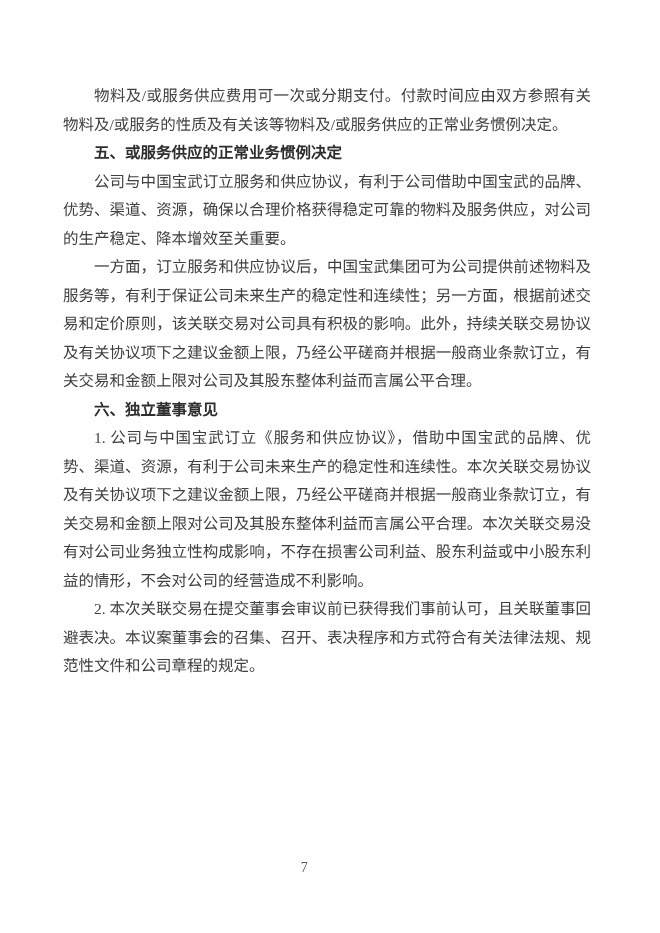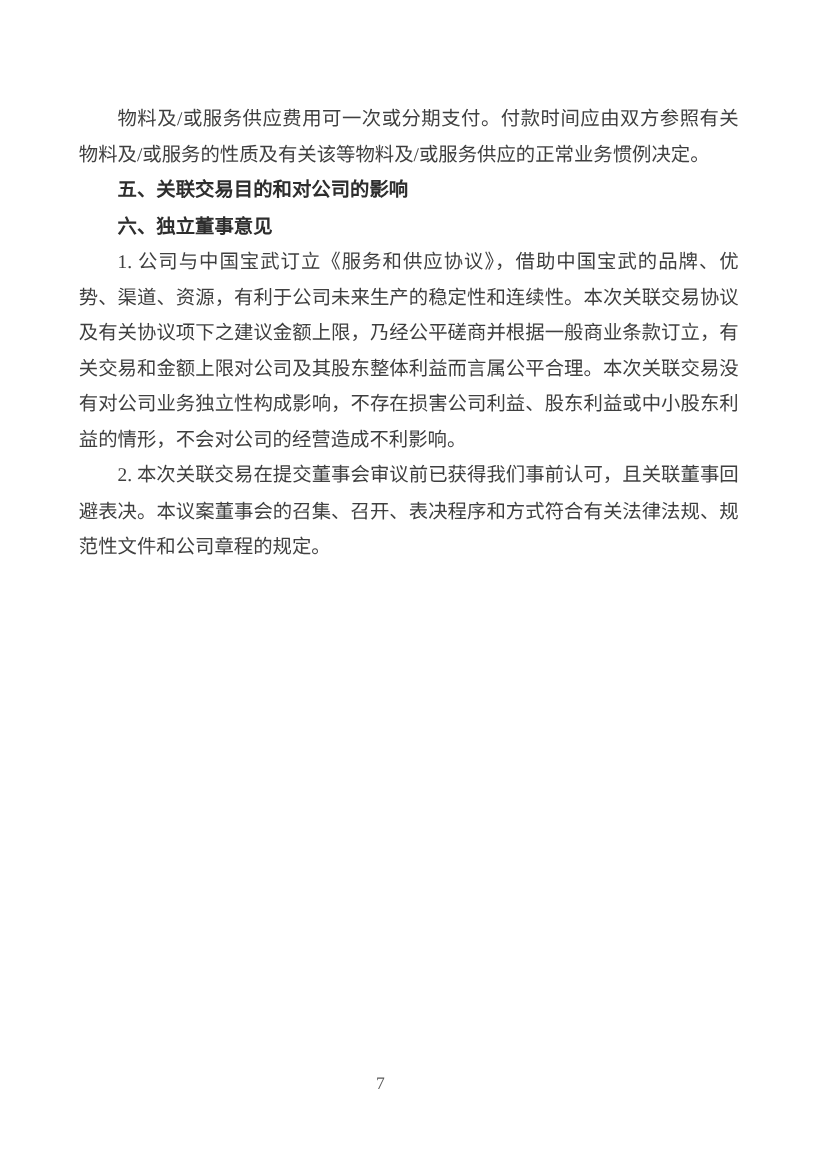--- a/index.html
+++ b/index.html
@@ -57,21 +57,23 @@
     color: #5a5a5a;
     letter-spacing: 0.5px;
   }
 </style>
 </head>
 <body>
 
 <div class="page">
   <main class="content" id="doc-content">
       <p class="paragraph">物料及/或服务供应费用可一次或分期支付。付款时间应由双方参照有关物料及/或服务的性质及有关该等物料及/或服务供应的正常业务惯例决定。</p>
-      <h3 class="section-heading">五、关联交易目的和对公司的影响</h3>
+      <h3 class="section-heading">五、或服务供应的正常业务惯例决定</h3>
+      <p class="paragraph">公司与中国宝武订立服务和供应协议，有利于公司借助中国宝武的品牌、优势、渠道、资源，确保以合理价格获得稳定可靠的物料及服务供应，对公司的生产稳定、降本增效至关重要。</p>
+      <p class="paragraph">一方面，订立服务和供应协议后，中国宝武集团可为公司提供前述物料及服务等，有利于保证公司未来生产的稳定性和连续性；另一方面，根据前述交易和定价原则，该关联交易对公司具有积极的影响。此外，持续关联交易协议及有关协议项下之建议金额上限，乃经公平磋商并根据一般商业条款订立，有关交易和金额上限对公司及其股东整体利益而言属公平合理。</p>
       <h3 class="section-heading">六、独立董事意见</h3>
       <p class="paragraph">1. 公司与中国宝武订立《服务和供应协议》，借助中国宝武的品牌、优势、渠道、资源，有利于公司未来生产的稳定性和连续性。本次关联交易协议及有关协议项下之建议金额上限，乃经公平磋商并根据一般商业条款订立，有关交易和金额上限对公司及其股东整体利益而言属公平合理。本次关联交易没有对公司业务独立性构成影响，不存在损害公司利益、股东利益或中小股东利益的情形，不会对公司的经营造成不利影响。</p>
       <p class="paragraph">2. 本次关联交易在提交董事会审议前已获得我们事前认可，且关联董事回避表决。本议案董事会的召集、召开、表决程序和方式符合有关法律法规、规范性文件和公司章程的规定。</p>
     </main>
   <footer class="footer">
     <span class="page-number">7</span>
   </footer>
 </div>
 
 </body></html>

